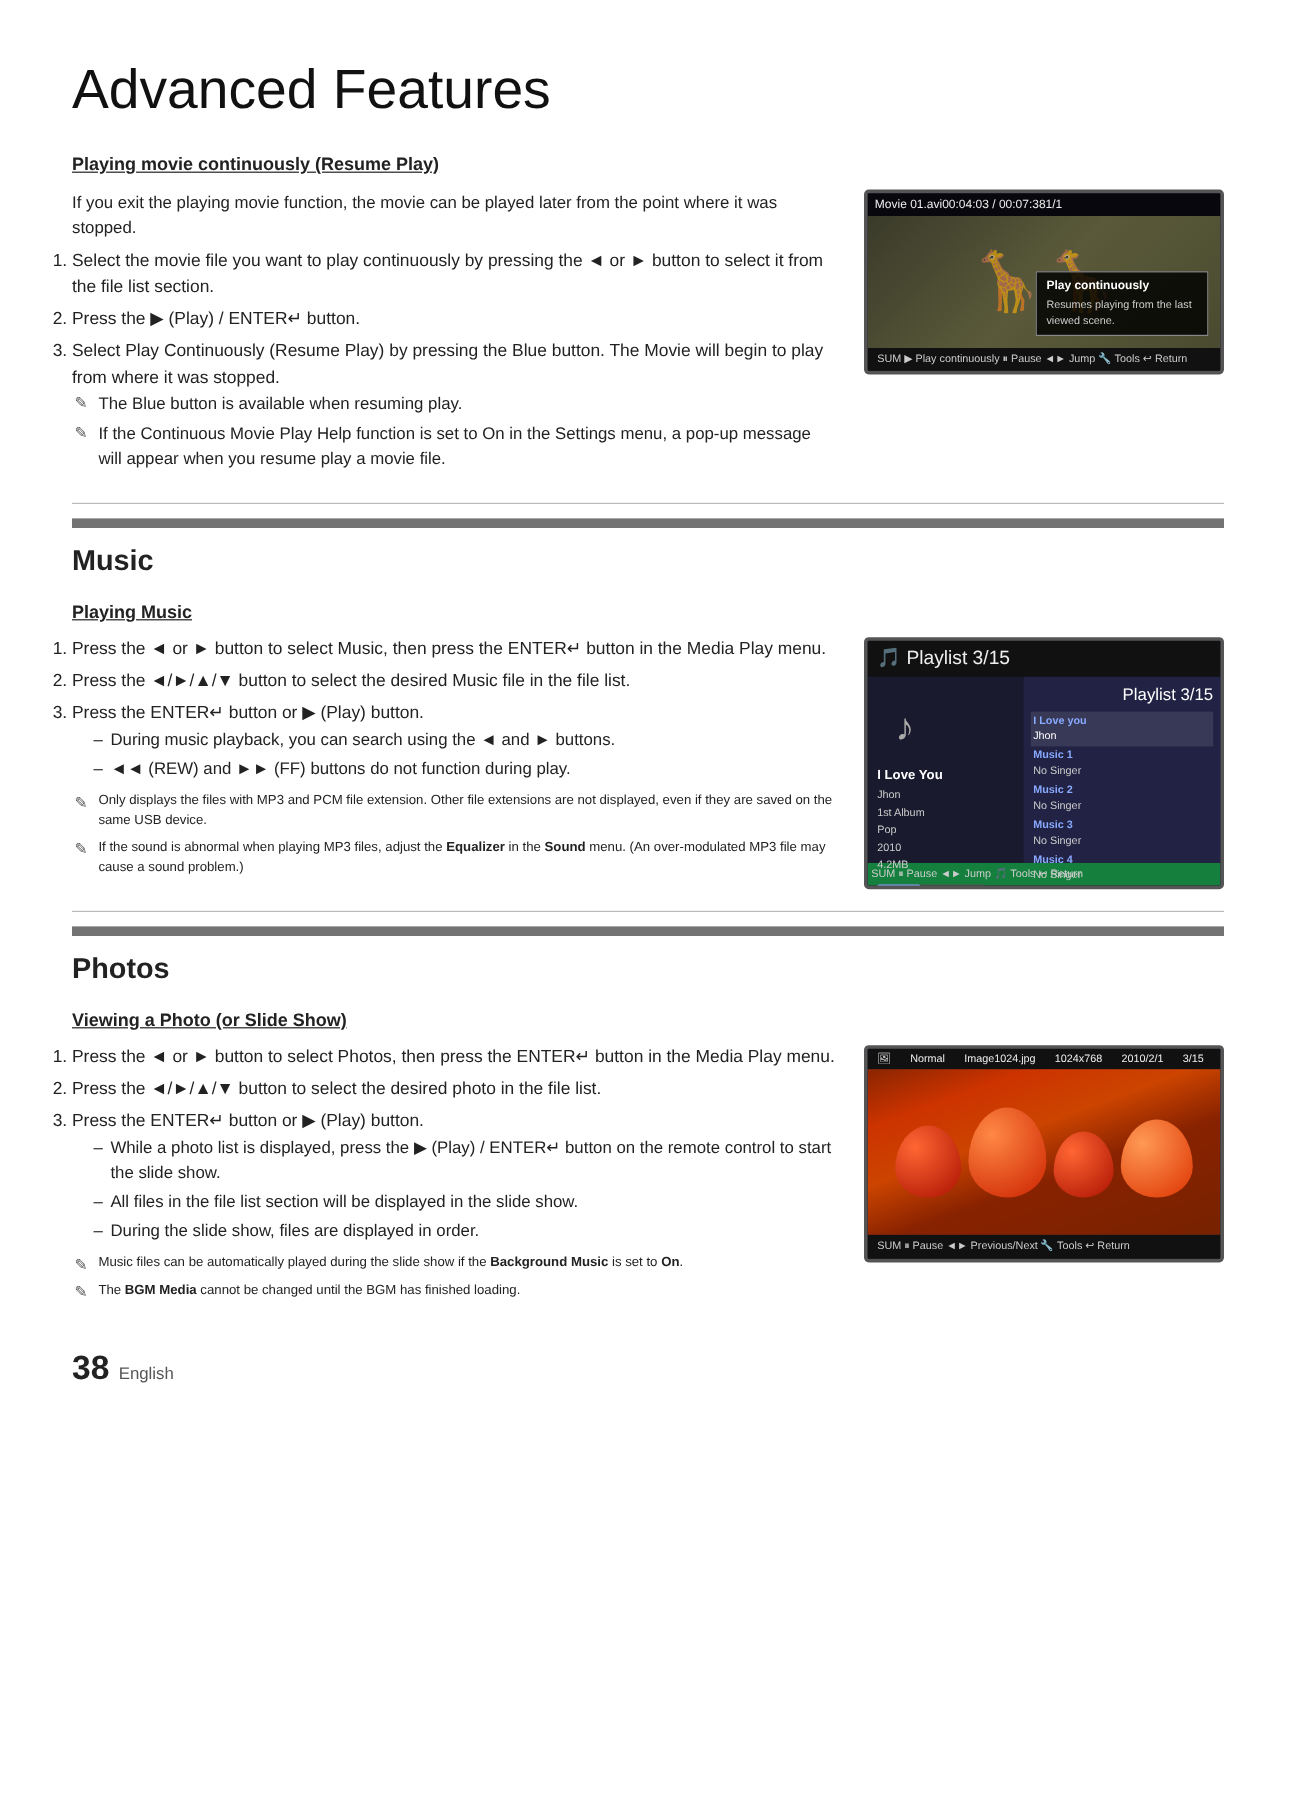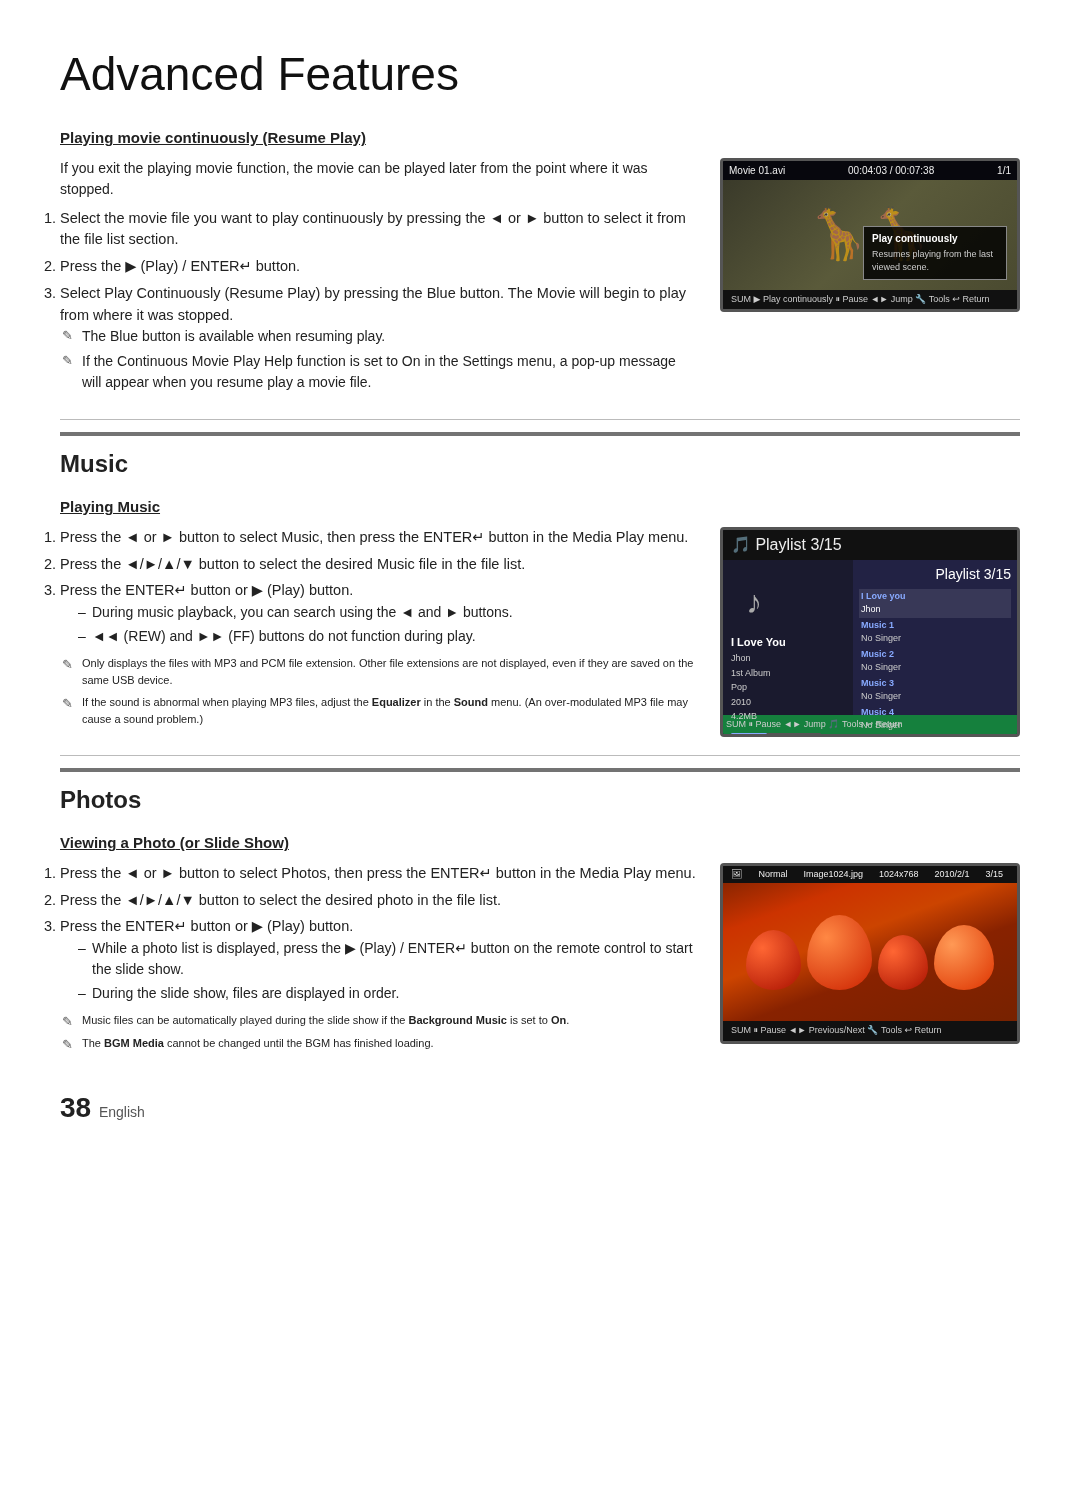--- a/index.html
+++ b/index.html
@@ -15,21 +15,21 @@
     }
     h1 {
       font-size: 46px;
       font-weight: 400;
       margin-bottom: 18px;
       color: #111;
     }
     h2 {
       font-size: 24px;
       font-weight: 600;
-      border-top: 4px solid #737373;
+      border-top: 8px solid #737373;
       padding-top: 10px;
       margin-bottom: 14px;
       margin-top: 10px;
     }
     .section-heading {
       font-size: 15px;
       font-weight: 700;
       margin-bottom: 8px;
       text-decoration: underline;
     }
@@ -108,21 +108,21 @@
       width: 100%;
       overflow: hidden;
       position: relative;
     }
     .movie-top-bar {
       background: rgba(0,0,0,0.7);
       color: #eee;
       font-size: 10px;
       padding: 2px 6px;
       display: flex;
-      justify-content: space-between;
+      justify-content: flex-start;
     }
     .movie-image-area {
       height: 110px;
       background: linear-gradient(135deg, #3a3a2a 0%, #5a5a3a 50%, #4a4a30 100%);
       display: flex;
       align-items: center;
       justify-content: center;
       position: relative;
       overflow: hidden;
     }
@@ -434,20 +434,21 @@
 <div>
   <div class="section-heading">Viewing a Photo (or Slide Show)</div>
   <div class="two-col">
     <div class="text-col">
       <ol>
         <li><span>Press the ◄ or ► button to select Photos, then press the ENTER↵ button in the Media Play menu.</span></li>
         <li><span>Press the ◄/►/▲/▼ button to select the desired photo in the file list.</span></li>
         <li><span>Press the ENTER↵ button or ▶ (Play) button.</span>
           <ul class="dashes">
             <li>While a photo list is displayed, press the ▶ (Play) / ENTER↵ button on the remote control to start the slide show.</li>
+            <li>All files in the file list section will be displayed in the slide show.</li>
             <li>During the slide show, files are displayed in order.</li>
           </ul>
         </li>
       </ol>
       <div class="note-block">
         Music files can be automatically played during the slide show if the <b>Background Music</b> is set to <b>On</b>.
       </div>
       <div class="note-block">
         The <b>BGM Media</b> cannot be changed until the BGM has finished loading.
       </div>

